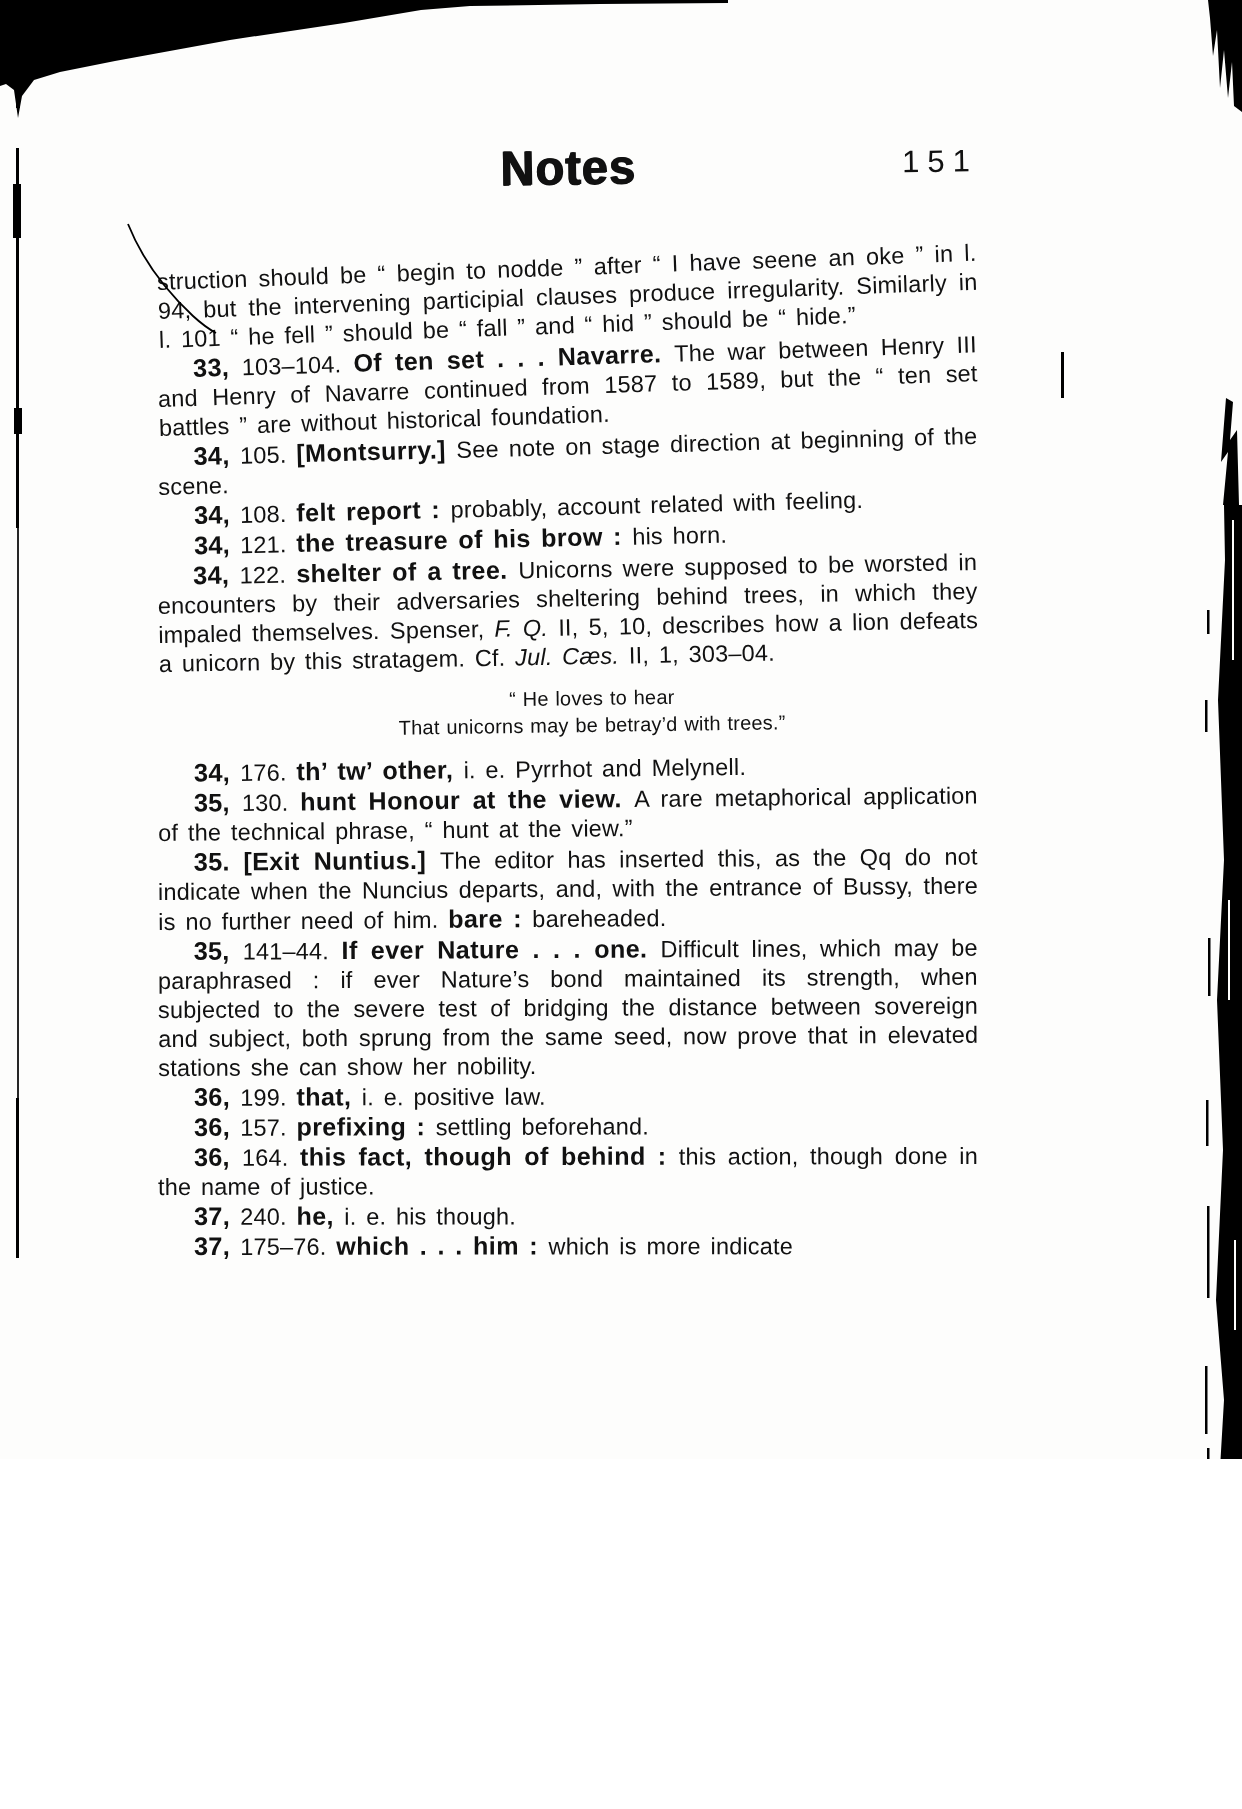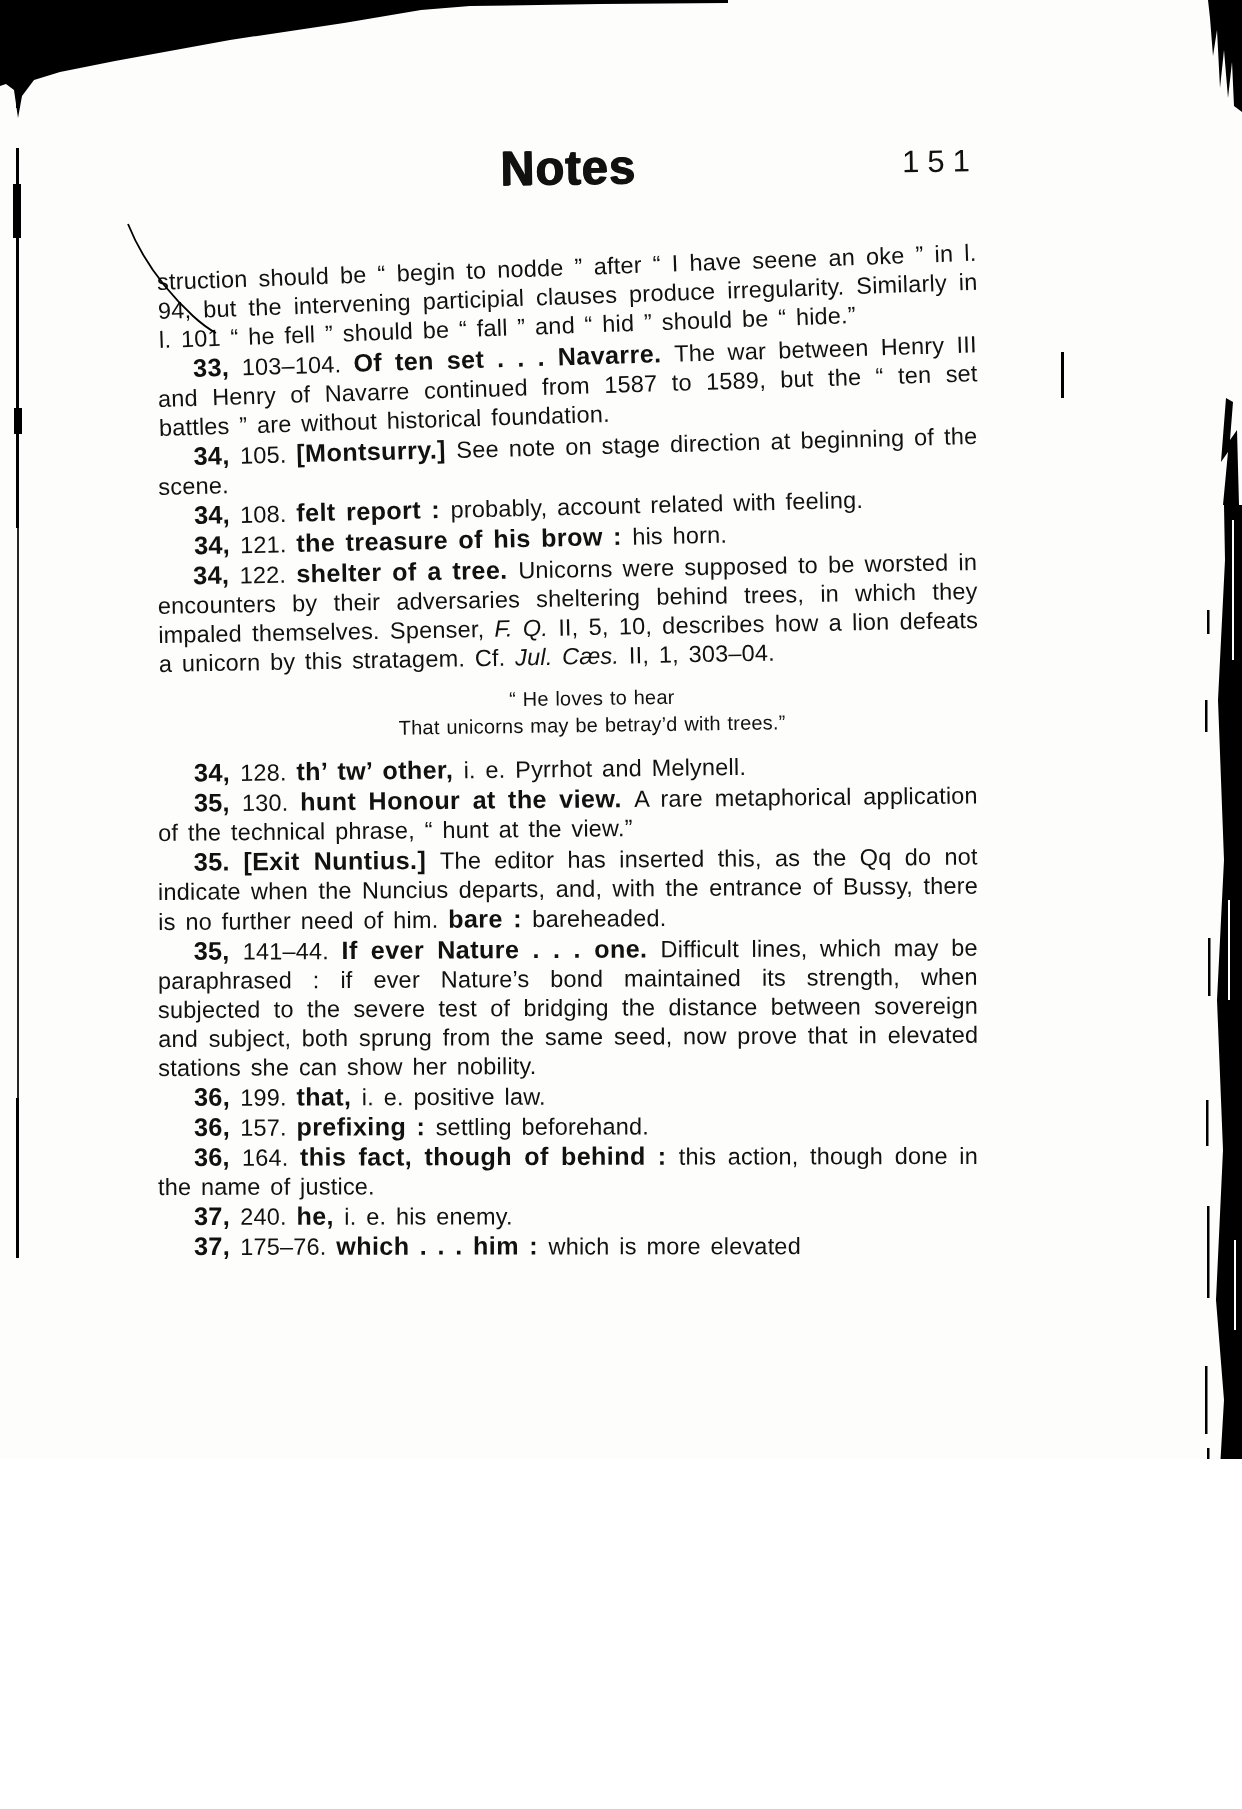--- a/index.html
+++ b/index.html
@@ -77,29 +77,29 @@
       <p class="para cont"><span class="rn">struction should be “ begin to nodde ” after “ I have seene an oke ” in l. 94, but the intervening participial clauses produce irregularity.  Similarly in l. 101 “ he fell ” should be “ fall ” and “ hid ” should be “ hide.”</span></p>
       <p class="para note"><span class="rref">33, </span><span class="rln">103–104.  </span><span class="rb">Of ten set . . . Navarre.  </span><span class="rn">The war between Henry III and Henry of Navarre continued from 1587 to 1589, but the “ ten set battles ” are without historical foundation.</span></p>
       <p class="para note"><span class="rref">34, </span><span class="rln">105.  </span><span class="rb">[Montsurry.]  </span><span class="rn">See note on stage direction at beginning of the scene.</span></p>
       <p class="para note"><span class="rref">34, </span><span class="rln">108.  </span><span class="rb">felt report : </span><span class="rn">probably, account related with feeling.</span></p>
       <p class="para note"><span class="rref">34, </span><span class="rln">121.  </span><span class="rb">the treasure of his brow : </span><span class="rn">his horn.</span></p>
       <p class="para note"><span class="rref">34, </span><span class="rln">122.  </span><span class="rb">shelter of a tree.  </span><span class="rn">Unicorns were supposed to be worsted in encounters by their adversaries sheltering behind trees, in which they impaled themselves.  Spenser, </span><span class="ri">F. Q.</span><span class="rn"> II, 5, 10, describes how a lion defeats a unicorn by this stratagem.  Cf. </span><span class="ri">Jul. Cæs.</span><span class="rn"> II, 1, 303–04.</span></p>
       <div class="quote">
         <div class="qline">“ He loves to hear</div>
         <div class="qline">That unicorns may be betray’d with trees.”</div>
       </div>
-      <p class="para note"><span class="rref">34, </span><span class="rln">128.  </span><span class="rb">th’ tw’ other, </span><span class="rn">i. e. Pyrrhot and Melynell.</span></p>
+      <p class="para note"><span class="rref">34, </span><span class="rln">176.  </span><span class="rb">th’ tw’ other, </span><span class="rn">i. e. Pyrrhot and Melynell.</span></p>
       <p class="para note"><span class="rref">35, </span><span class="rln">130.  </span><span class="rb">hunt Honour at the view.  </span><span class="rn">A rare metaphorical application of the technical phrase, “ hunt at the view.”</span></p>
       <p class="para note"><span class="rref">35.  </span><span class="rb">[Exit Nuntius.]  </span><span class="rn">The editor has inserted this, as the Qq do not indicate when the Nuncius departs, and, with the entrance of Bussy, there is no further need of him.  </span><span class="rb">bare : </span><span class="rn">bareheaded.</span></p>
       <p class="para note"><span class="rref">35, </span><span class="rln">141–44.  </span><span class="rb">If ever Nature . . . one.  </span><span class="rn">Difficult lines, which may be paraphrased : if ever Nature’s bond maintained its strength, when subjected to the severe test of bridging the distance between sovereign and subject, both sprung from the same seed, now prove that in elevated stations she can show her nobility.</span></p>
       <p class="para note"><span class="rref">36, </span><span class="rln">199.  </span><span class="rb">that, </span><span class="rn">i. e. positive law.</span></p>
       <p class="para note"><span class="rref">36, </span><span class="rln">157.  </span><span class="rb">prefixing : </span><span class="rn">settling beforehand.</span></p>
       <p class="para note"><span class="rref">36, </span><span class="rln">164.  </span><span class="rb">this fact, though of behind : </span><span class="rn">this action, though done in the name of justice.</span></p>
-      <p class="para note"><span class="rref">37, </span><span class="rln">240.  </span><span class="rb">he, </span><span class="rn">i. e. his enemy.</span></p>
-      <p class="para note"><span class="rref">37, </span><span class="rln">175–76.  </span><span class="rb">which . . . him : </span><span class="rn">which is more elevated</span></p>
+      <p class="para note"><span class="rref">37, </span><span class="rln">240.  </span><span class="rb">he, </span><span class="rn">i. e. his though.</span></p>
+      <p class="para note"><span class="rref">37, </span><span class="rln">175–76.  </span><span class="rb">which . . . him : </span><span class="rn">which is more indicate</span></p>
     </div>
 
   <svg class="artifacts" width="1242" height="1809" viewBox="0 0 1242 1809">
 
     <path fill="#000" d="M0,0 L600,0 L600,4 L470,6 L421,10 L344,23 L230,40 L115,61 L60,72 L34,80 L22,96 L18,118 L14,90 L6,84 L0,86 Z"></path>
     <path fill="#000" d="M600,0 L728,0 L728,3 L600,4 Z"></path>
 
     <path fill="#000" d="M1208,0 L1242,0 L1242,112 L1234,106 L1232,62 L1228,98 L1224,50 L1220,88 L1217,30 L1213,56 L1210,18 Z"></path>
 
     <rect x="1061" y="352" width="3" height="46" fill="#000"></rect>

